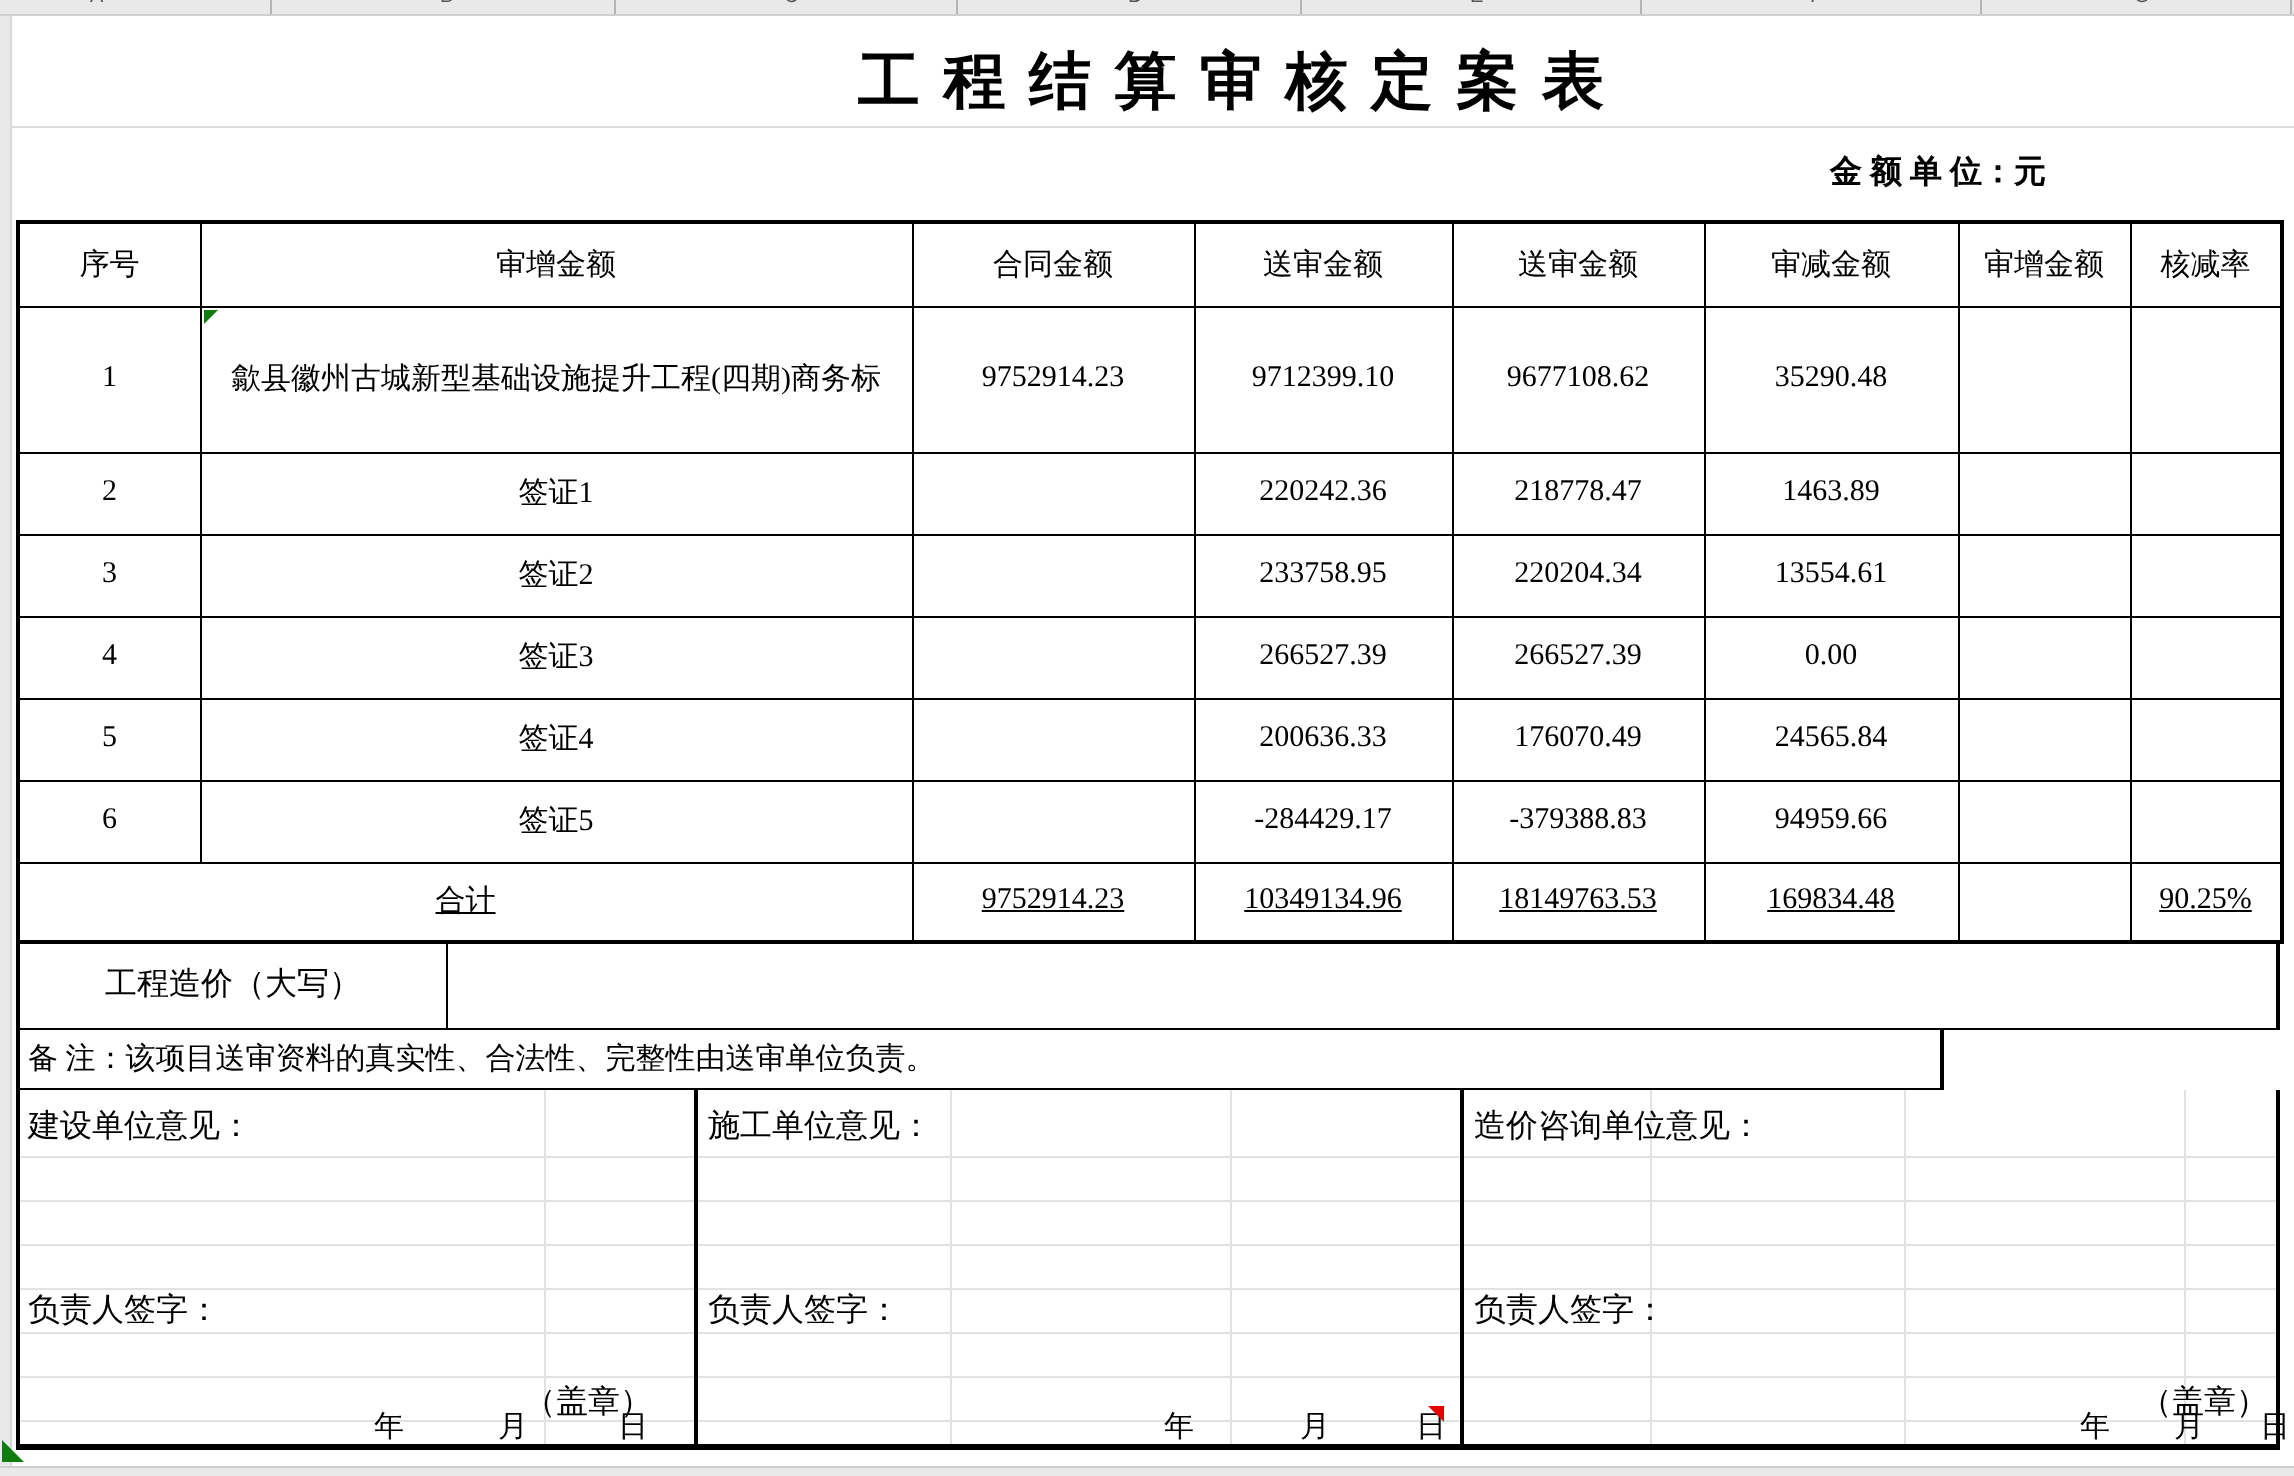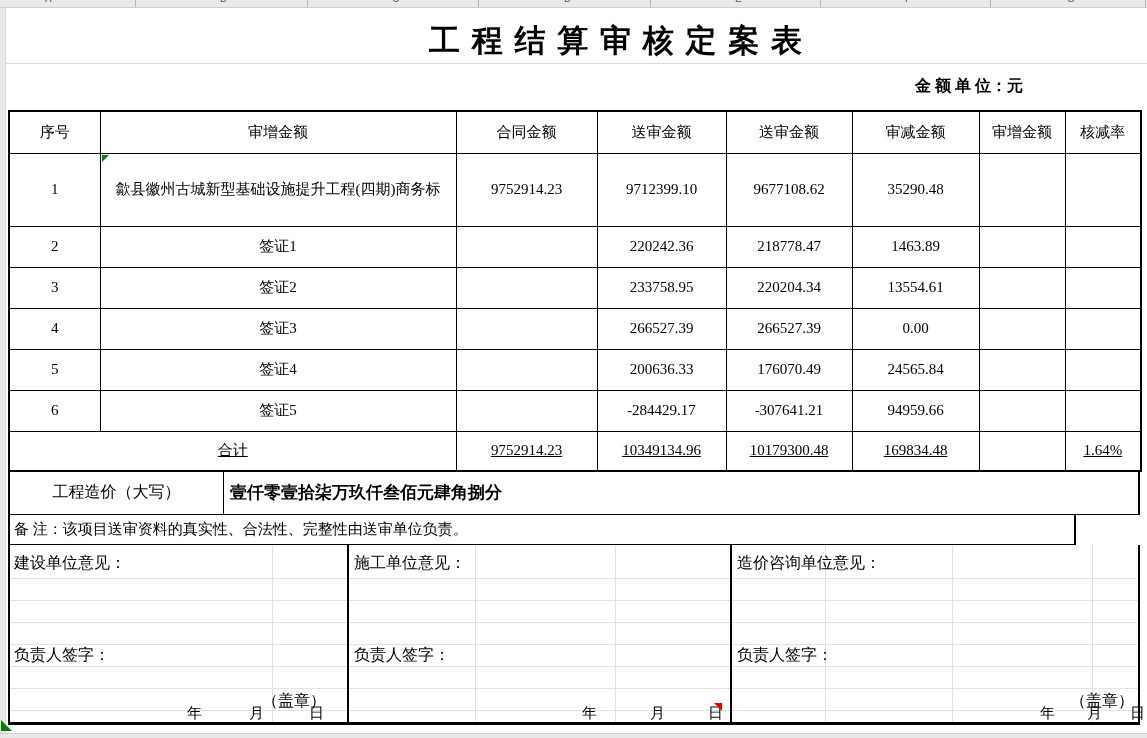--- a/index.html
+++ b/index.html
@@ -32,21 +32,21 @@
                     border-top:7px solid #107c10; border-right:7px solid transparent; }
 
   .daxie { position:absolute; left:8px; top:470px; width:1132px; height:45px; box-sizing:border-box;
            border-left:2px solid #000; border-right:2px solid #000; border-bottom:1px solid #000; }
   .daxie-label { position:absolute; left:0; top:0; width:214px; height:100%; box-sizing:border-box;
                  border-right:1px solid #000; display:flex; align-items:center; justify-content:center;
                  font-size:16px; }
   .daxie-value { position:absolute; left:214px; right:0; top:0; height:100%;
                  display:flex; align-items:center; padding-left:6px; font-size:17px; font-weight:bold; }
 
-  .note { position:absolute; left:8px; top:515px; width:1068px; height:30px; box-sizing:border-box;
+  .note { position:absolute; left:8px; top:515px; width:964px; height:30px; box-sizing:border-box;
           border-left:2px solid #000; border-right:2px solid #000; border-bottom:1px solid #000;
           display:flex; align-items:center; padding-left:4px; font-size:15px; white-space:pre; }
 
   .sigs { position:absolute; left:8px; top:545px; width:1132px; height:180px; box-sizing:border-box;
           border-left:2px solid #000; border-right:2px solid #000; border-bottom:3px solid #000; }
   .sig-faint-h { position:absolute; left:0; width:100%; height:1px; background:#e2e2e2; }
   .sig-faint-v { position:absolute; top:0; bottom:0; width:1px; background:#e2e2e2; }
   .sig-div { position:absolute; top:0; bottom:0; width:2px; background:#000; }
   .sig-text { position:absolute; font-size:16px; white-space:pre; }
   .sig-date { position:absolute; top:159px; font-size:15px; }
@@ -153,40 +153,39 @@
       <td>176070.49</td>
       <td>24565.84</td>
       <td></td>
       <td></td>
     </tr>
     <tr class="h41">
       <td>6</td>
       <td>签证5</td>
       <td></td>
       <td>-284429.17</td>
-      <td>-307641.21</td>
+      <td>-379388.83</td>
       <td>94959.66</td>
       <td></td>
       <td></td>
     </tr>
     <tr class="h40">
       <td colspan="2">合计</td>
       <td>9752914.23</td>
       <td>10349134.96</td>
-      <td>10179300.48</td>
+      <td>18149763.53</td>
       <td>169834.48</td>
       <td></td>
-      <td>1.64%</td>
+      <td>90.25%</td>
     </tr>
   </tbody>
     </table>
 
   <div class="daxie">
     <div class="daxie-label">工程造价（大写）</div>
-    <div class="daxie-value">壹仟零壹拾柒万玖仟叁佰元肆角捌分</div>
   </div>
 
   <div class="note">备 注：该项目送审资料的真实性、合法性、完整性由送审单位负责。</div>
 
   <div class="sigs">
     <div class="sig-faint-h" style="top:33px"></div>
     <div class="sig-faint-h" style="top:55px"></div>
     <div class="sig-faint-h" style="top:77px"></div>
     <div class="sig-faint-h" style="top:99px"></div>
     <div class="sig-faint-h" style="top:121px"></div>

